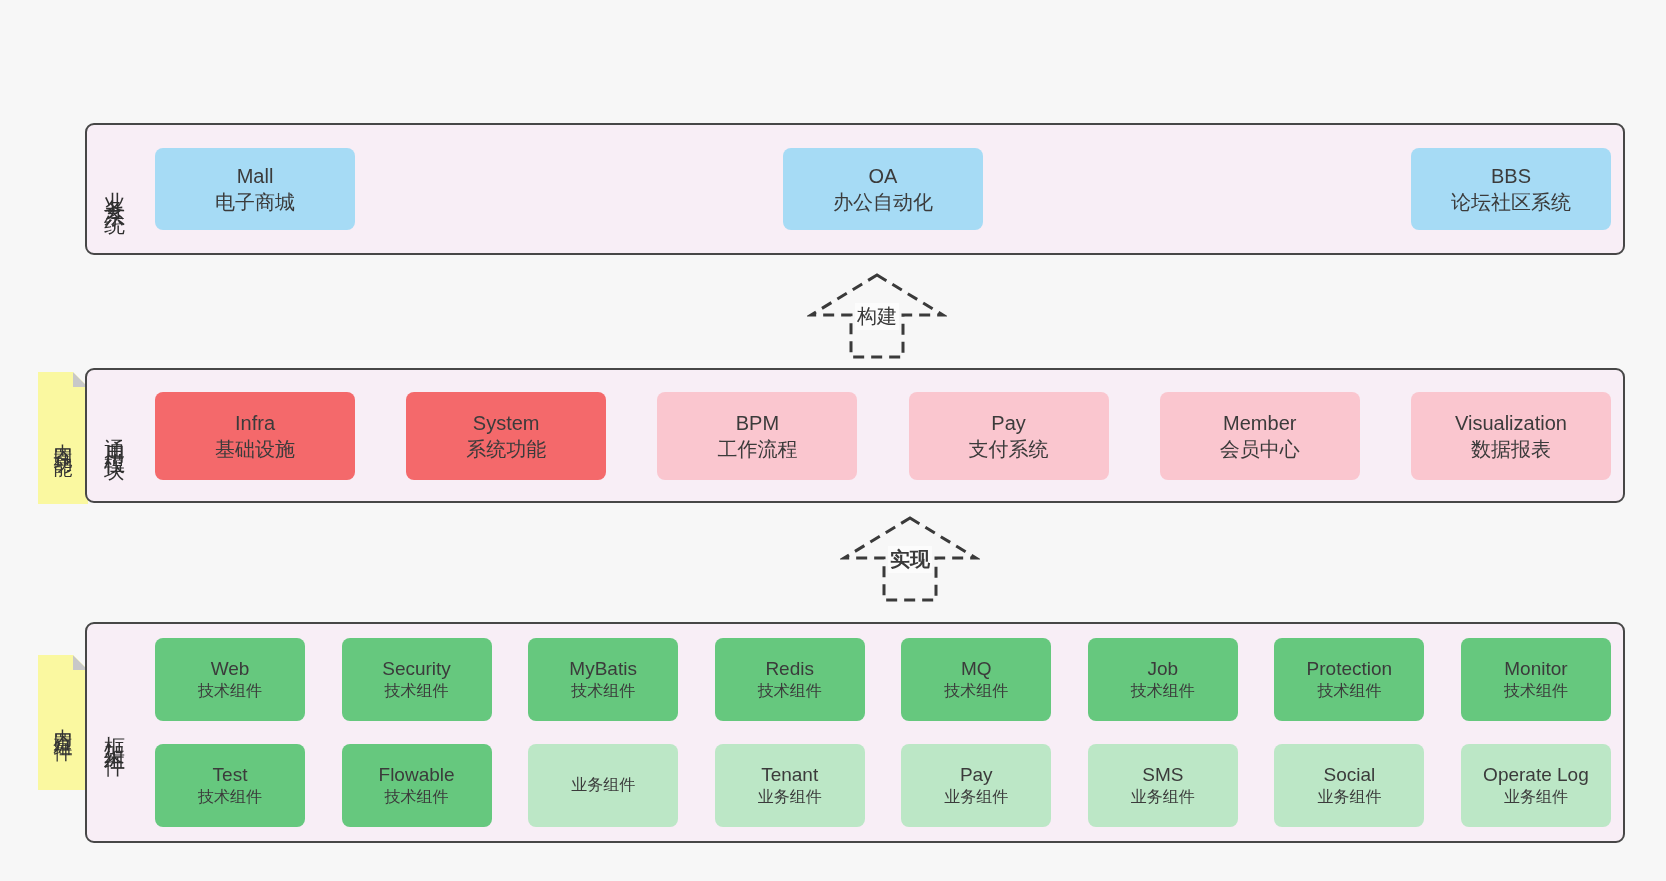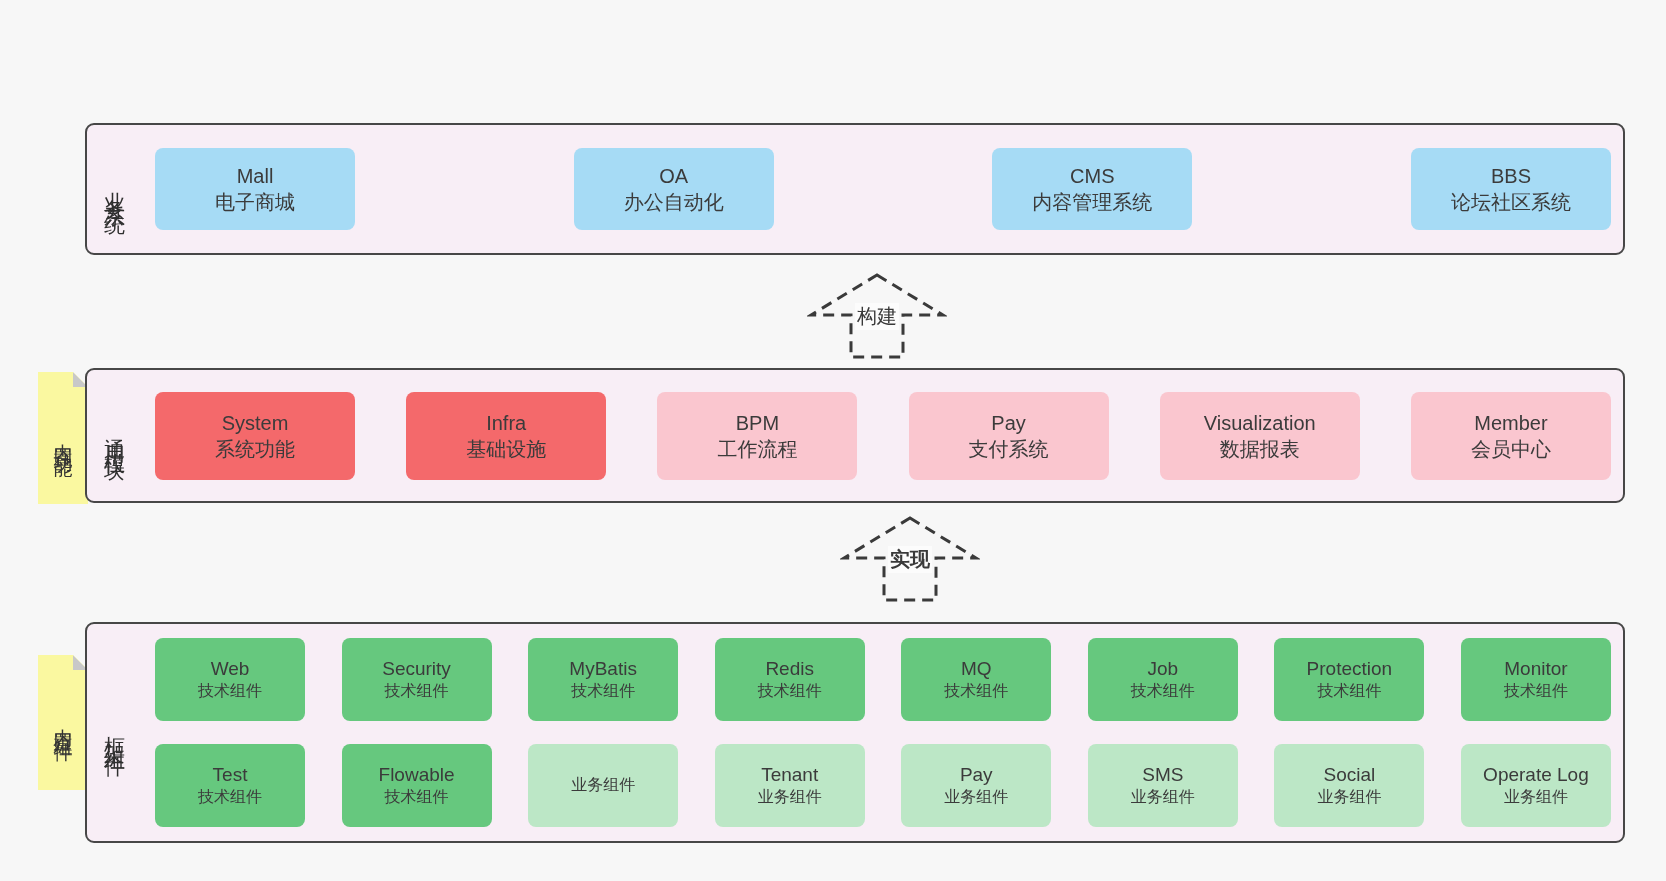--- a/index.html
+++ b/index.html
@@ -79,24 +79,20 @@
   <div class="boxes">
     <div class="box box-lg blue">
       <span class="box-name">Mall</span>
       <span class="box-sub">电子商城</span>
     </div>
     <div class="box box-lg blue">
       <span class="box-name">OA</span>
       <span class="box-sub">办公自动化</span>
     </div>
     <div class="box box-lg blue">
-      <span class="box-name">CMS</span>
-      <span class="box-sub">内容管理系统</span>
-    </div>
-    <div class="box box-lg blue">
       <span class="box-name">BBS</span>
       <span class="box-sub">论坛社区系统</span>
     </div>
   </div>
 </div>
 
 <div class="arrow" style="left:807px;top:272px;">
   <svg width="140" height="88" viewBox="0 0 140 88">
     <polygon class="arrow-shape" points="70,3 136,43 96,43 96,85 44,85 44,43 4,43"></polygon>
   </svg>
@@ -107,42 +103,42 @@
   <span class="sticky-fold"></span>
   <span class="sticky-text">内置功能</span>
 </div>
 
 <div class="panel" style="top:368px;height:135px;">
   <div class="side-col">
     <div class="side-label">通用模块</div>
   </div>
   <div class="boxes">
     <div class="box box-md red">
+      <span class="box-name">Infra</span>
+      <span class="box-sub">基础设施</span>
+    </div>
+    <div class="box box-md red">
       <span class="box-name">System</span>
       <span class="box-sub">系统功能</span>
     </div>
-    <div class="box box-md red">
-      <span class="box-name">Infra</span>
-      <span class="box-sub">基础设施</span>
-    </div>
     <div class="box box-md pink">
       <span class="box-name">BPM</span>
       <span class="box-sub">工作流程</span>
     </div>
     <div class="box box-md pink">
       <span class="box-name">Pay</span>
       <span class="box-sub">支付系统</span>
     </div>
     <div class="box box-md pink">
+      <span class="box-name">Member</span>
+      <span class="box-sub">会员中心</span>
+    </div>
+    <div class="box box-md pink">
       <span class="box-name">Visualization</span>
       <span class="box-sub">数据报表</span>
-    </div>
-    <div class="box box-md pink">
-      <span class="box-name">Member</span>
-      <span class="box-sub">会员中心</span>
     </div>
   </div>
 </div>
 
 <div class="arrow" style="left:840px;top:515px;font-weight:bold;">
   <svg width="140" height="88" viewBox="0 0 140 88">
     <polygon class="arrow-shape" points="70,3 136,43 96,43 96,85 44,85 44,43 4,43"></polygon>
   </svg>
   <span class="arrow-label">实现</span>
 </div>

